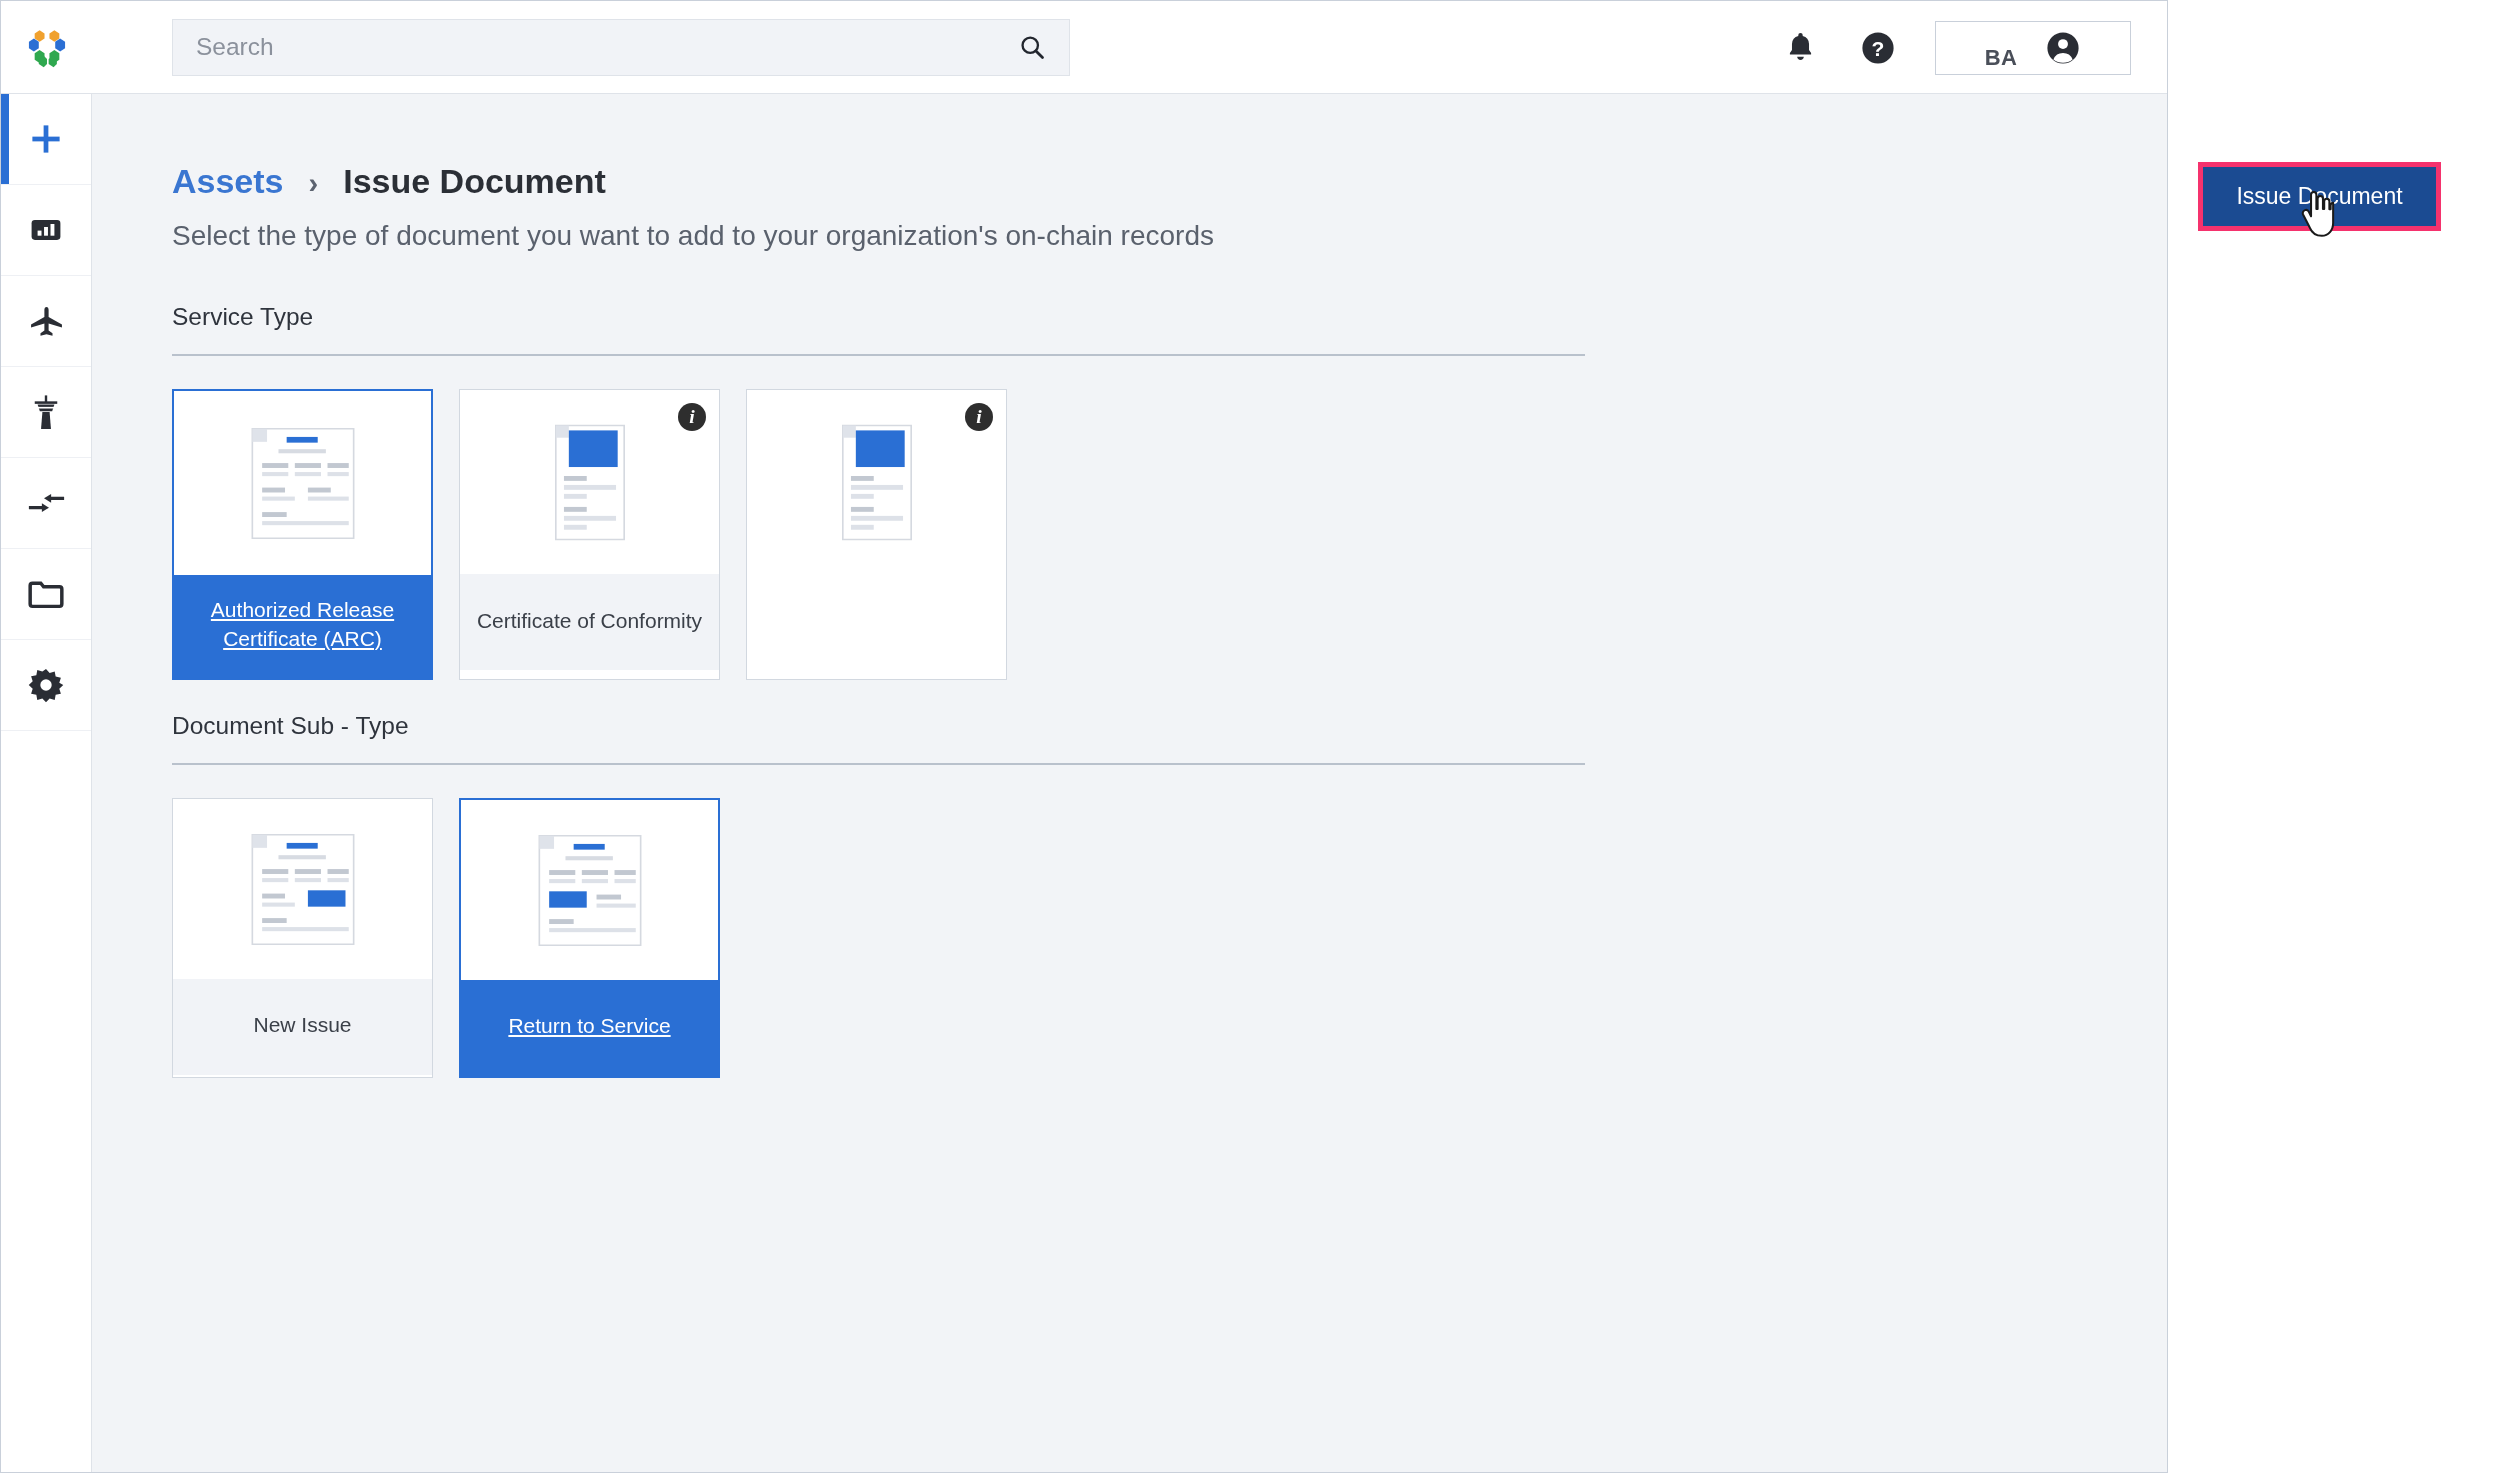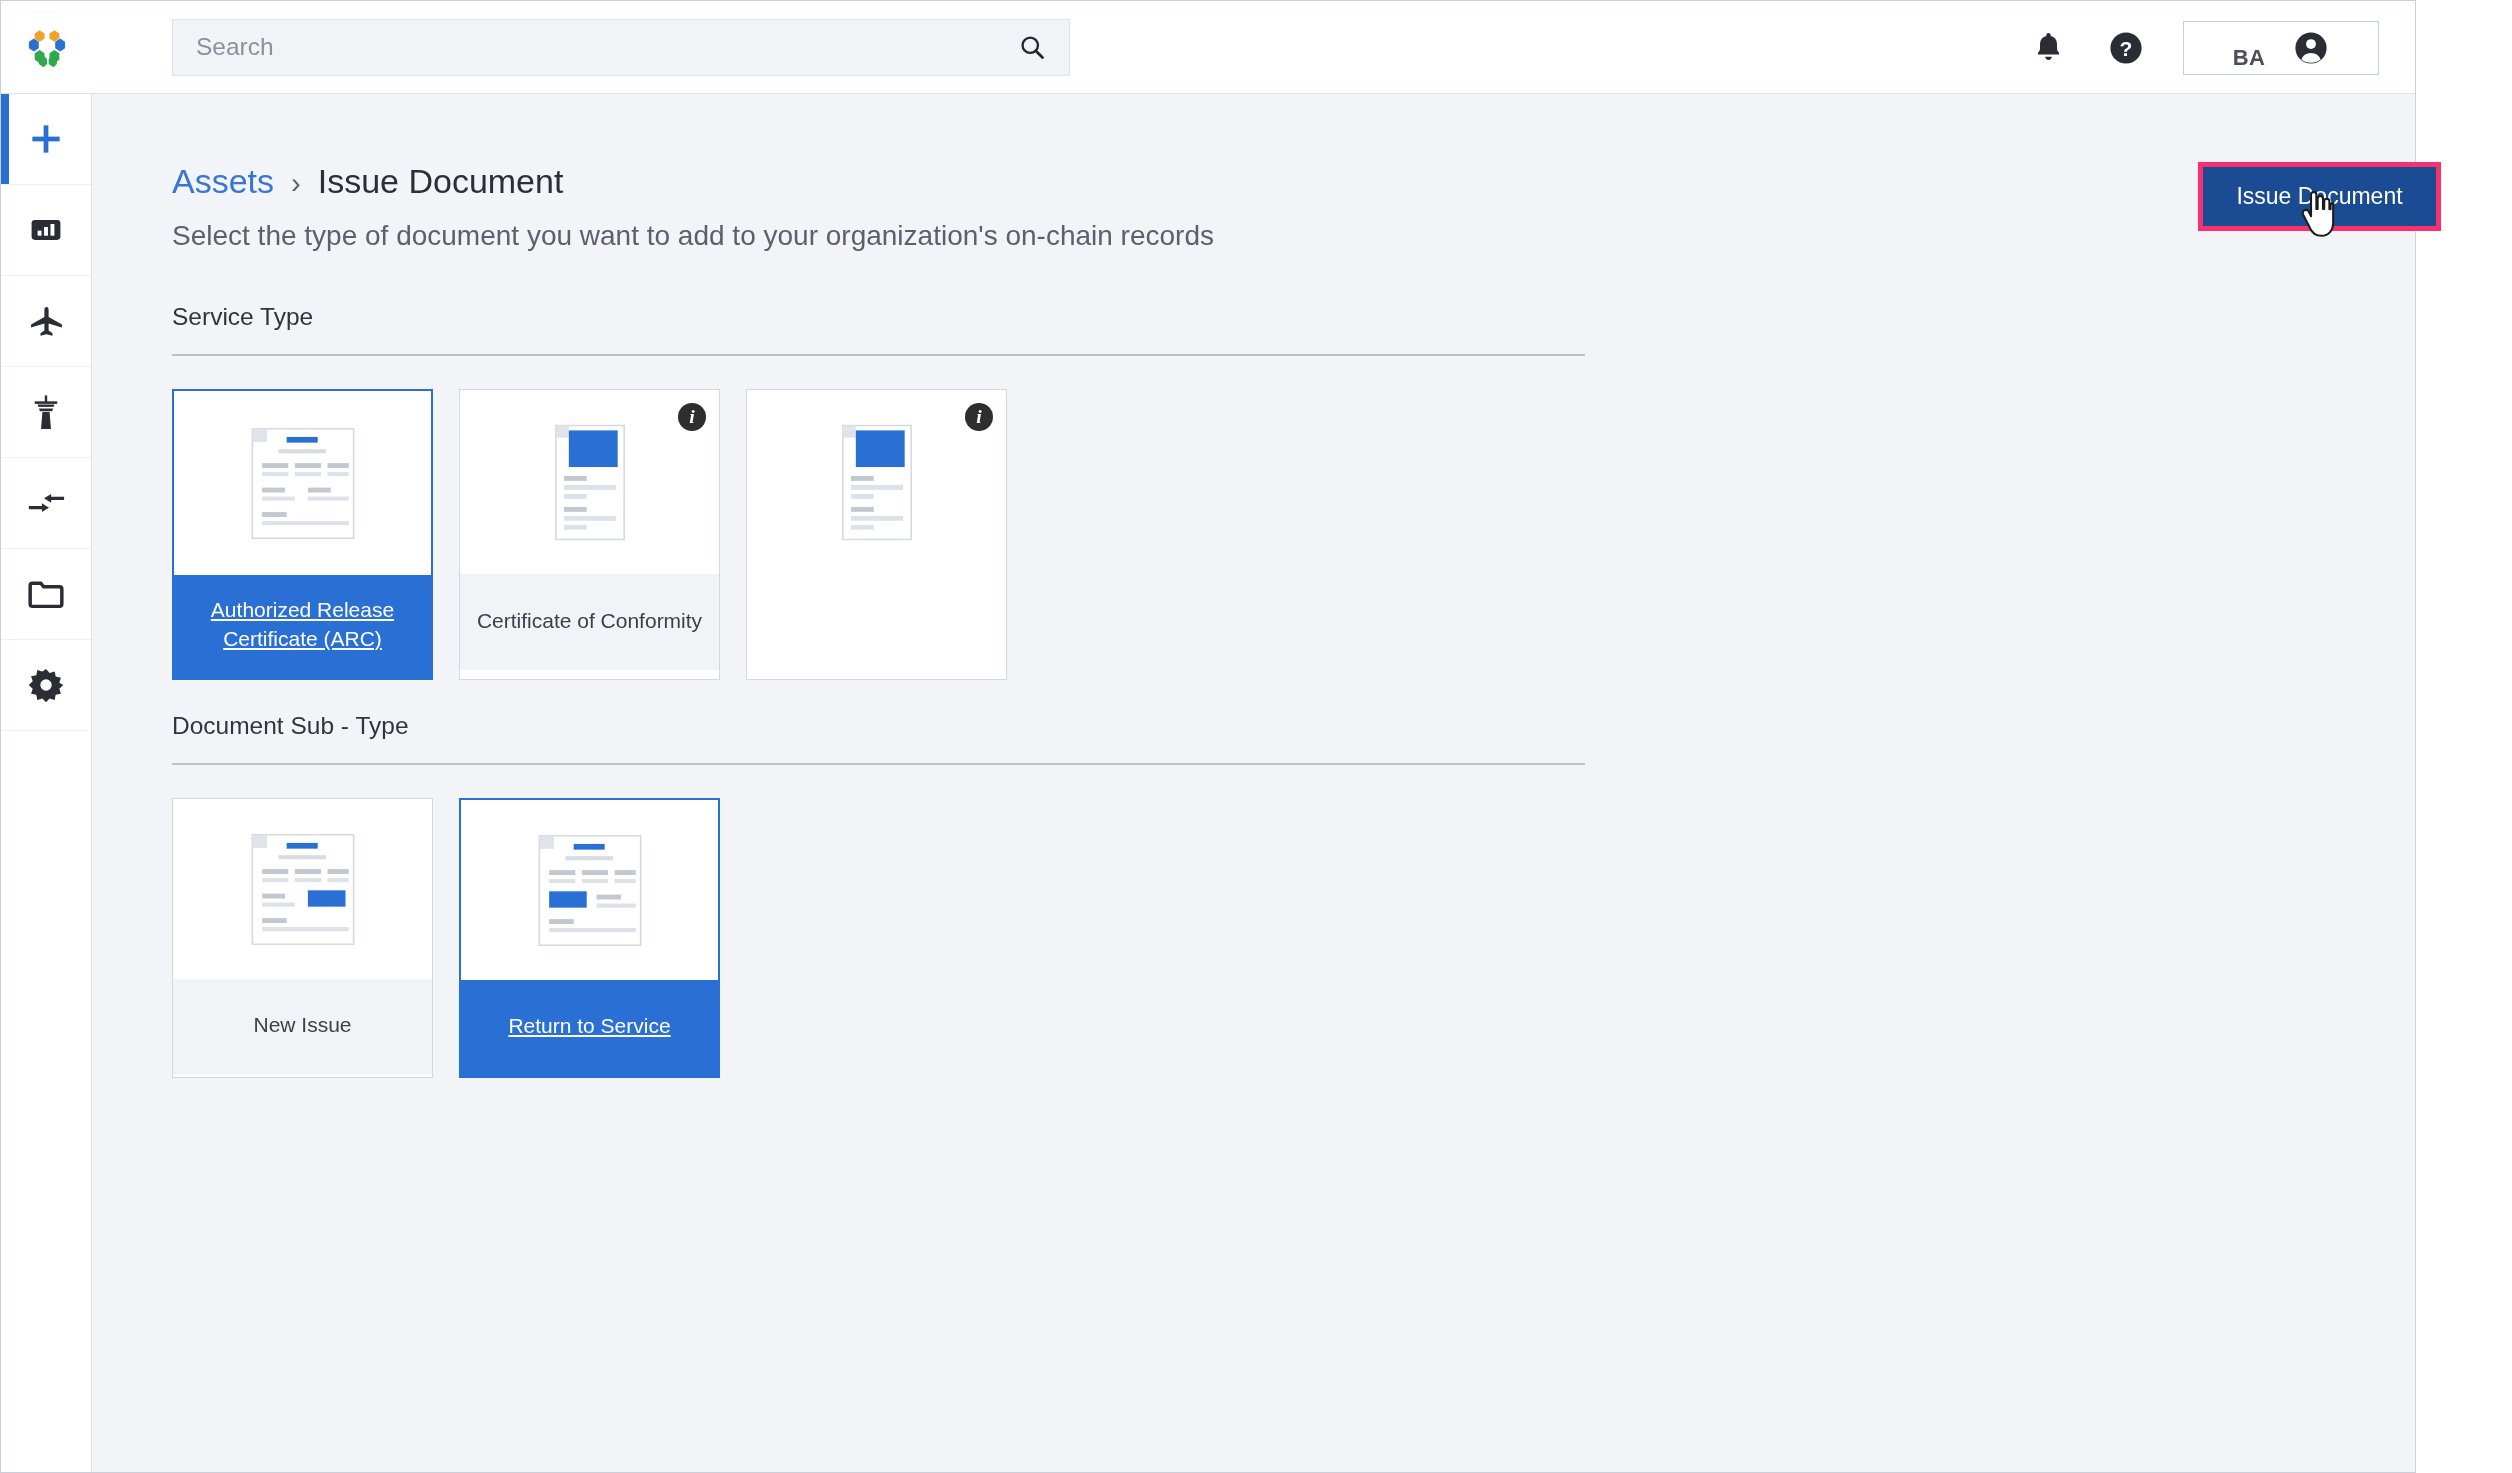--- a/index.html
+++ b/index.html
@@ -4,21 +4,21 @@
 <style>
   * { box-sizing: border-box; margin: 0; padding: 0; }
   html, body {
     width: 2512px; height: 1473px;
     background: #ffffff;
     font-family: "Liberation Sans", sans-serif;
     overflow: hidden;
   }
   .app {
     position: relative;
-    width: 2416px; height: 1473px;
+    width: 2168px; height: 1473px;
     border: 1.6px solid #c9d0da;
     background: #fdba74;
   }
 
   
   .topbar {
     position: absolute; left: 0; top: 0;
     width: 100%; height: 93px;
     background: #ffffff;
     border-bottom: 1.6px solid #dfe3e9;
@@ -96,21 +96,21 @@
   
   .content {
     position: absolute; left: 91px; top: 93px;
     right: 0; bottom: 0;
     background: #f2f4f7;
     padding: 0;
   }
   .page-head { padding: 69px 0 0 80px; }
   .breadcrumb {
     font-size: 34px; line-height: 1.1; color: #2b2f36;
-    display: flex; align-items: baseline; gap: 4px;
+    display: flex; align-items: baseline; gap: 12px; font-weight: bold;
   }
   .crumb-link { color: #3a76d1; cursor: pointer; }
   .crumb-sep { color: #5c6370; margin: 0 13px; font-size: 29px; }
   .crumb-current { color: #2b2f36; }
   .subtitle {
     margin-top: 19.6px;
     font-size: 28px; color: #5a616d;
   }
 
   

